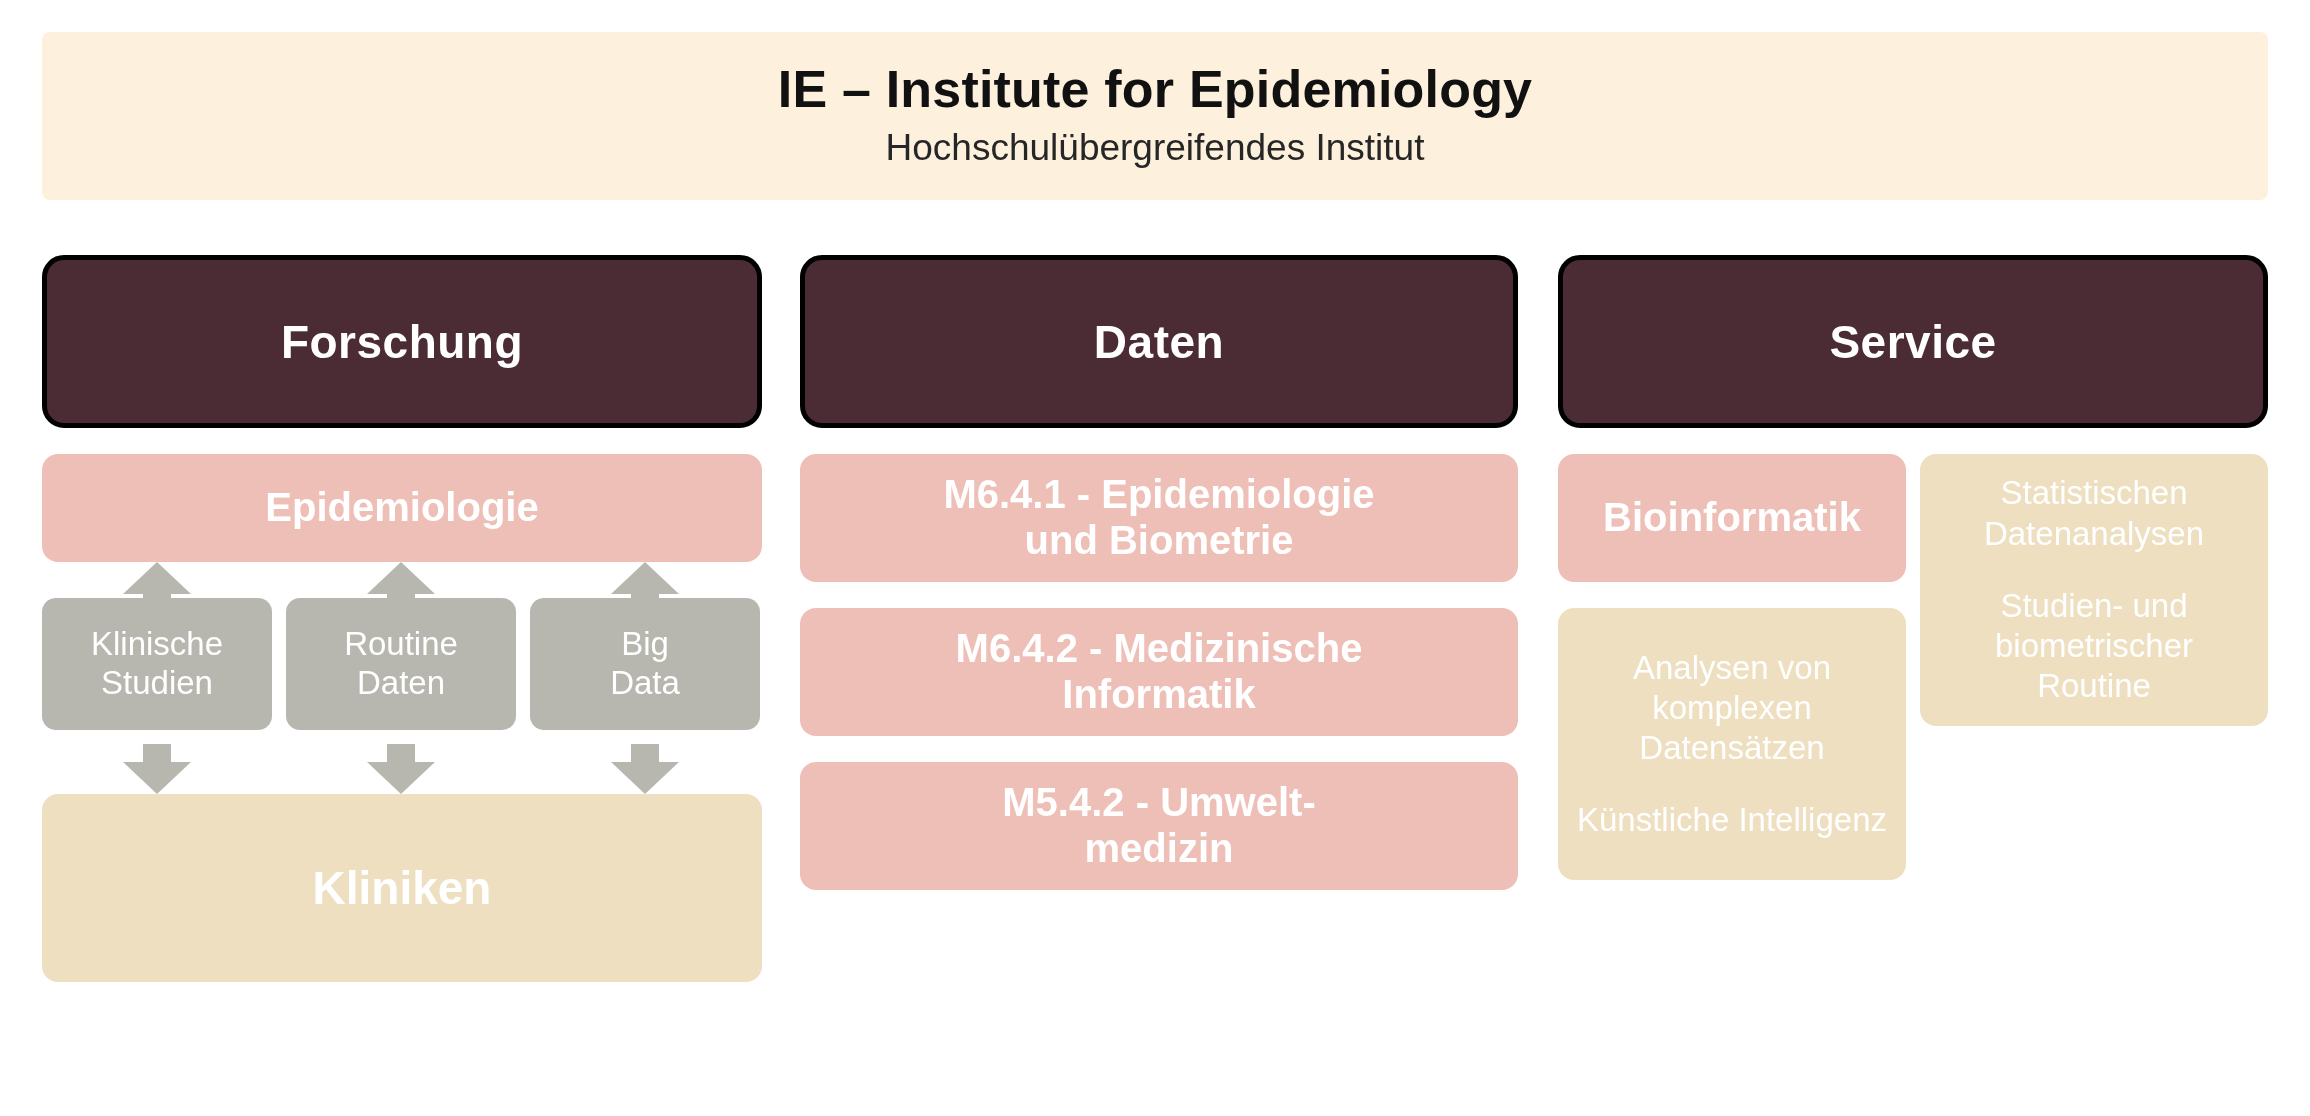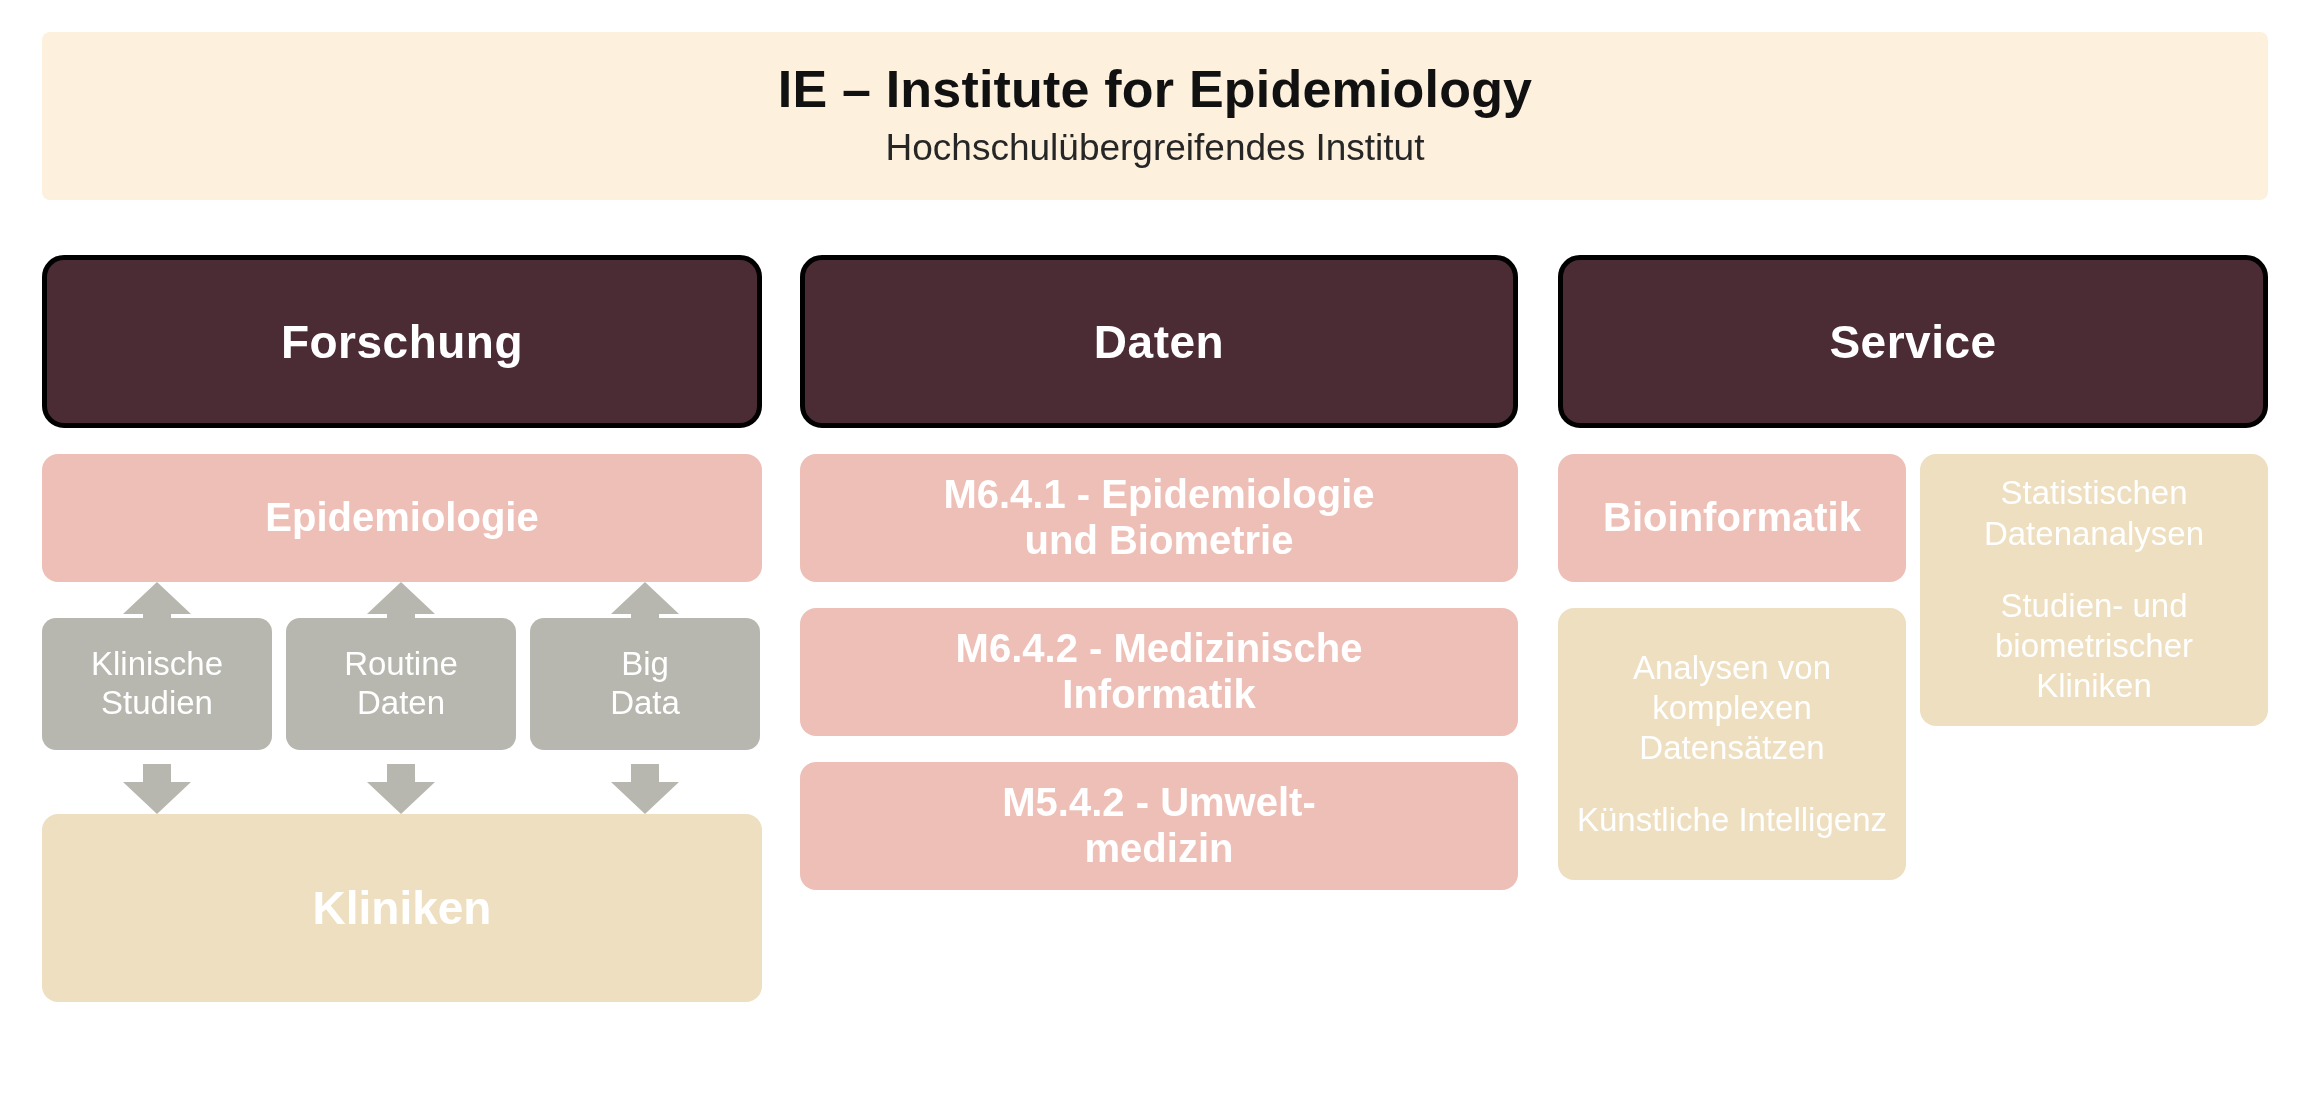--- a/index.html
+++ b/index.html
@@ -92,21 +92,21 @@
     border-radius: 16px;
     padding: 10px 18px;
     line-height: 1.14;
   }
   .card-pink  { background: #eebfb6; }
   .card-beige { background: #eedfc0; }
 
   
   .epi-card {
     margin-top: 26px;
-    height: 128px;
+    height: 108px;
     font-size: 40px;
   }
   .kliniken-card {
     height: 188px;
     font-size: 46px;
   }
 
   .arrow-row {
     position: relative;
     height: 232px;
@@ -284,20 +284,20 @@
         <div class="card card-pink service-top">Bioinformatik</div>
         <div class="card card-beige service-bottom">
           <div class="para">Analysen von komplexen Datensätzen</div>
           <div class="para">Künstliche Intelligenz</div>
         </div>
       </div>
 
       <div class="service-col">
         <div class="card card-beige service-bottom">
           <div class="para">Statistischen Datenanalysen</div>
-          <div class="para">Studien- und biometrischer Kliniken</div>
+          <div class="para">Studien- und biometrischer Routine</div>
         </div>
       </div>
 
     </div>
   </div>
 
 </div>
 
 </body></html>

